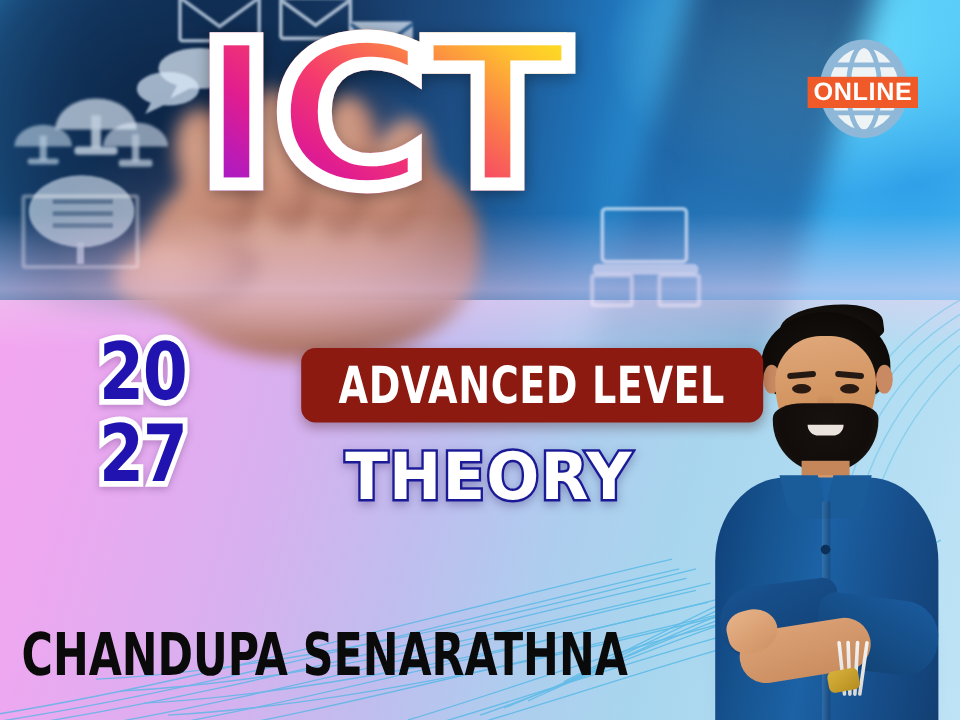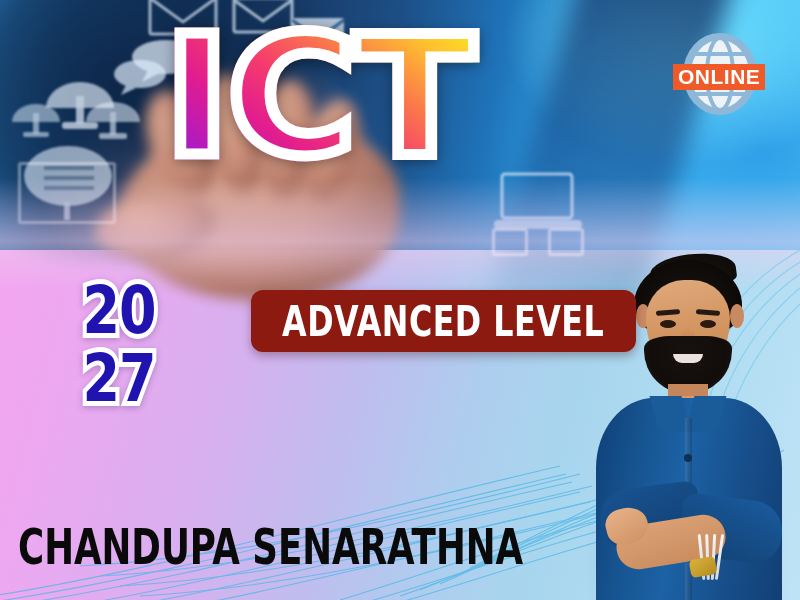--- a/index.html
+++ b/index.html
@@ -547,17 +547,20 @@
 
   <div class="year">
     <div class="y1">20</div>
     <div class="y2">27</div>
   </div>
 
   <div class="adv-pill">
     <span>ADVANCED LEVEL</span>
   </div>
 
+  <div class="theory">
+    <span>THEORY</span>
+  </div>
 
 
   <div class="teacher">CHANDUPA SENARATHNA</div>
 
 </div>
 
 </body></html>

